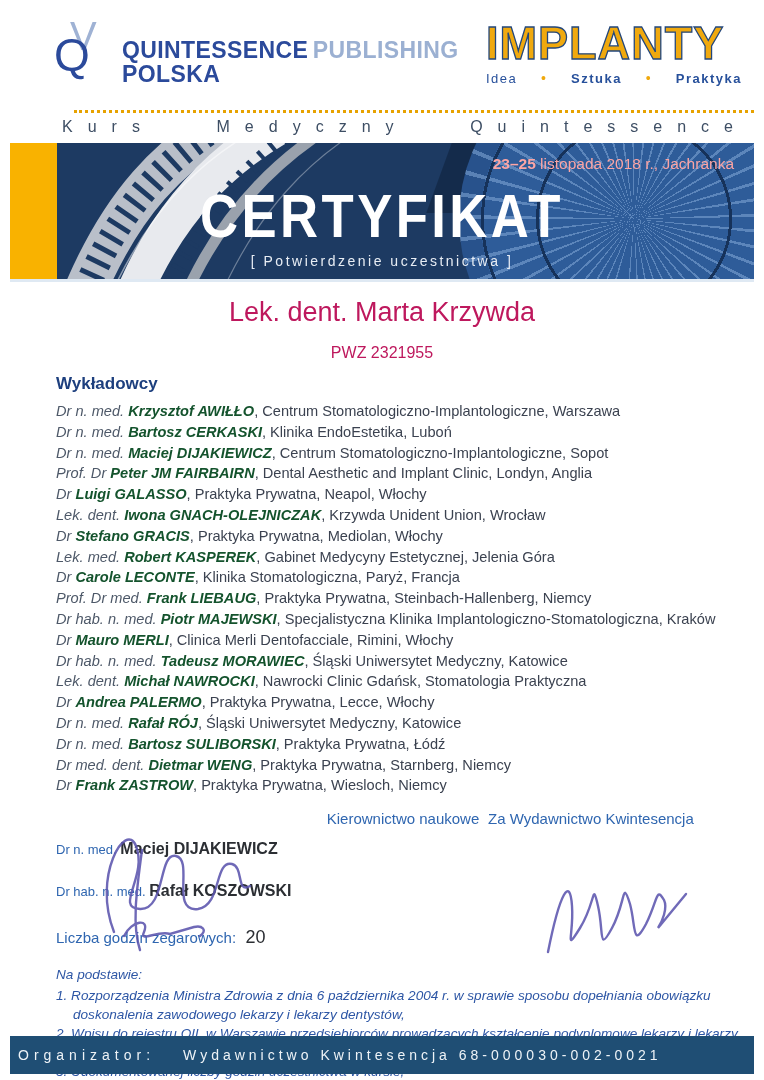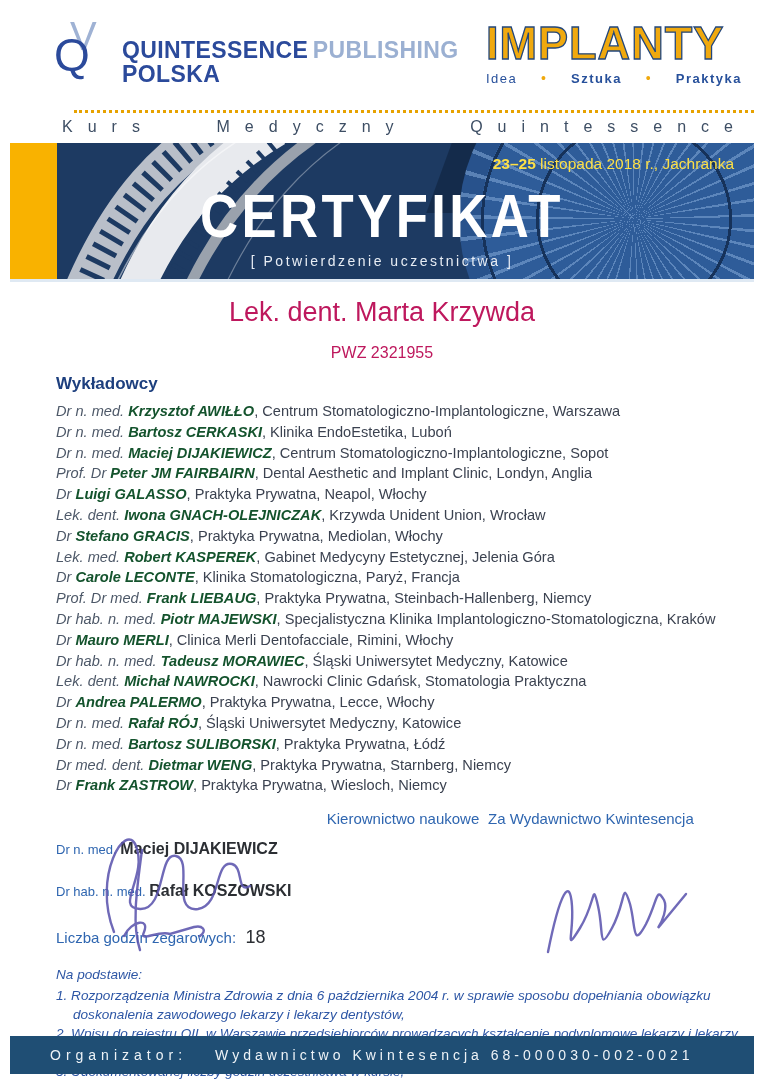--- a/index.html
+++ b/index.html
@@ -38,21 +38,21 @@
           border-bottom:3px solid #dfe9f3;}
   .y-block{position:absolute;left:0;top:0;bottom:0;width:47px;background:#f9b200;z-index:2;}
   .banner-art{position:absolute;left:0;top:0;z-index:1;}
   .fan{position:absolute;right:-55px;bottom:-115px;width:350px;height:350px;border-radius:50%;z-index:1;
        background:
          radial-gradient(circle at 50% 50%, rgba(0,0,0,0) 0 95px, #16325a 95px 98px, rgba(0,0,0,0) 98px 150px, #16325a 150px 153px, rgba(0,0,0,0) 153px),
          repeating-conic-gradient(from 190deg at 50% 50%, rgba(130,168,215,0) 0deg 6deg, rgba(130,168,215,.55) 6deg 7.4deg),
          radial-gradient(circle at 50% 50%, #2e5c99 0 62%, #28528c 62% 100%);}
   .fan-shadow{position:absolute;right:145px;top:0;width:170px;height:70px;background:rgba(12,26,48,.45);
               transform:skewX(-20deg);z-index:1;}
-  .date-badge{position:absolute;right:20px;top:12px;z-index:3;color:#fde047;font-size:15.5px;text-align:right;}
+  .date-badge{position:absolute;right:20px;top:12px;z-index:3;color:#fca5a5;font-size:15.5px;text-align:right;}
   .date-range{font-weight:700;}
   .cert-titles{position:absolute;left:0;right:0;top:42px;text-align:center;z-index:3;}
   .cert-title{display:inline-block;color:#ffffff;font-size:62px;font-weight:700;letter-spacing:4px;
               line-height:1;transform:scaleX(.85);}
   .cert-subtitle{margin-top:6px;color:#e8edf4;font-size:14px;letter-spacing:2.5px;}
 
   
   .recipient{text-align:center;margin-top:15px;color:#be185d;}
   .recipient-name{font-size:27px;}
   .recipient-license{font-size:16px;margin-top:16px;}
@@ -83,21 +83,21 @@
 
   
   .fn{margin:3px 14px 0 56px;width:700px;color:#2d56a5;font-style:italic;
       font-size:13.6px;line-height:19px;}
   .fn-intro{margin-bottom:2px;}
   .fn-item{padding-left:17px;text-indent:-17px;}
   .fn-closing{margin-top:1px;}
 
   
   .footer{position:absolute;left:10px;right:10px;bottom:6px;height:38px;background:#1f4e74;
-          display:flex;align-items:center;padding:0 40px;color:#eef3f7;font-size:14px;}
+          display:flex;align-items:center;padding:0 8px;color:#eef3f7;font-size:14px;}
   .f-label{letter-spacing:5px;margin-right:28px;}
   .f-value{letter-spacing:4px;}
 </style>
 </head>
 <body>
 
 <div class="page">
 
   <div class="header">
     <div class="pub">
@@ -249,21 +249,21 @@
       <div class="sig-line">
         <span class="sig-prefix">Dr n. med. </span>
         <span class="sig-name">Maciej DIJAKIEWICZ</span>
       </div>
       <div class="sig-line second">
         <span class="sig-prefix">Dr hab. n. med. </span>
         <span class="sig-name">Rafał KOSZOWSKI</span>
       </div>
       <div class="hours">
         <span class="hours-label">Liczba godzin zegarowych:</span>
-        <span class="hours-value">18</span>
+        <span class="hours-value">20</span>
       </div>
     </div>
     <div class="sig-right">
       <div class="sig-label">Za Wydawnictwo Kwintesencja</div>
     </div>
     <svg class="ink left-ink" width="235" height="142" viewBox="0 0 235 142">
       <g stroke="#5c55ae" stroke-width="2.4" fill="none" stroke-linecap="round" opacity="0.88">
         <path d="M 42 118 C 20 62 54 6 64 32 C 76 62 42 94 68 95 C 94 96 86 38 104 42 C 122 46 98 99 126 95 C 150 91 142 46 160 50 C 172 53 164 80 178 72"></path>
         <path d="M 70 36 C 64 80 60 112 68 136"></path>
         <path d="M 52 122 C 60 106 78 104 72 118 C 67 129 86 116 98 120 L 122 113 C 130 111 136 116 128 122"></path>

